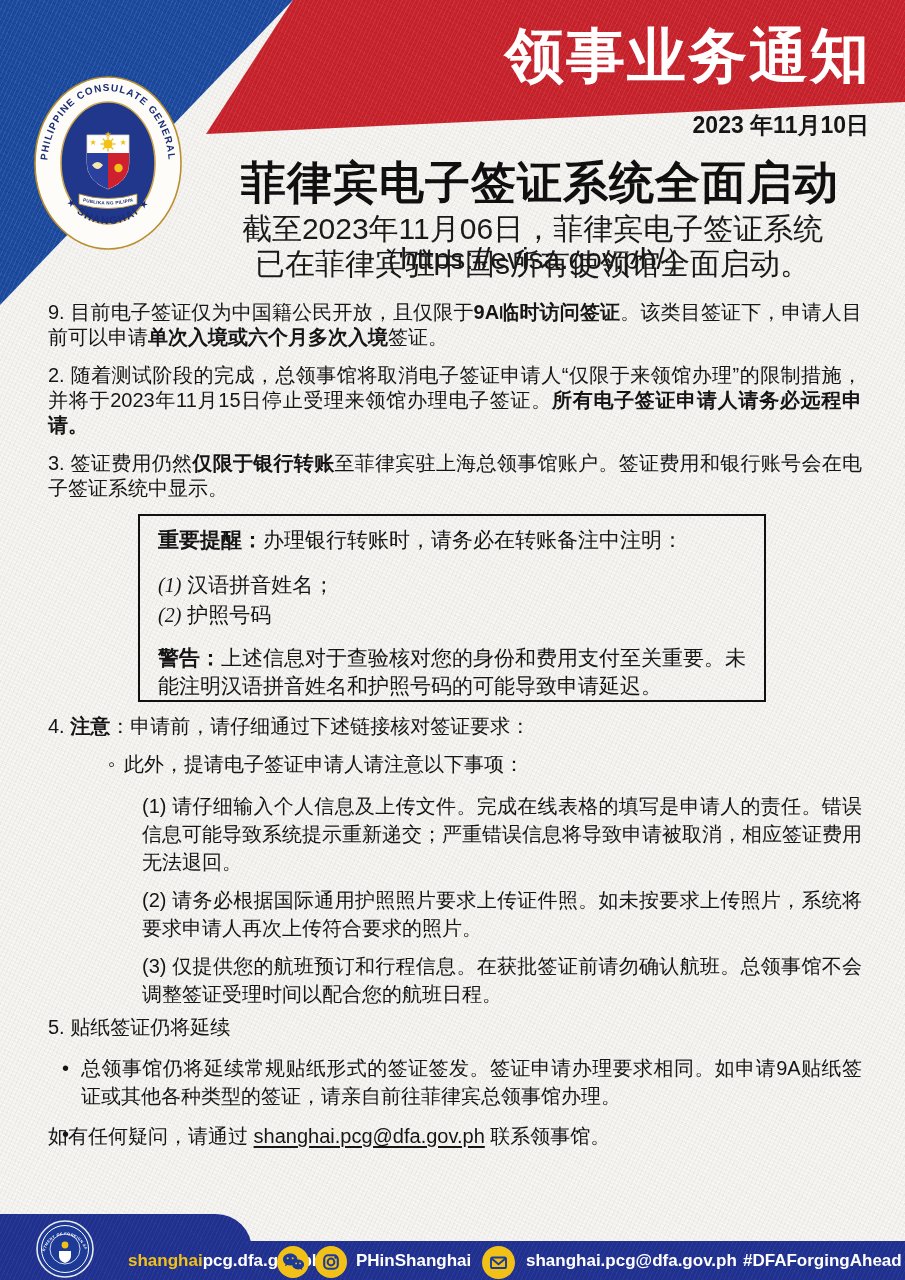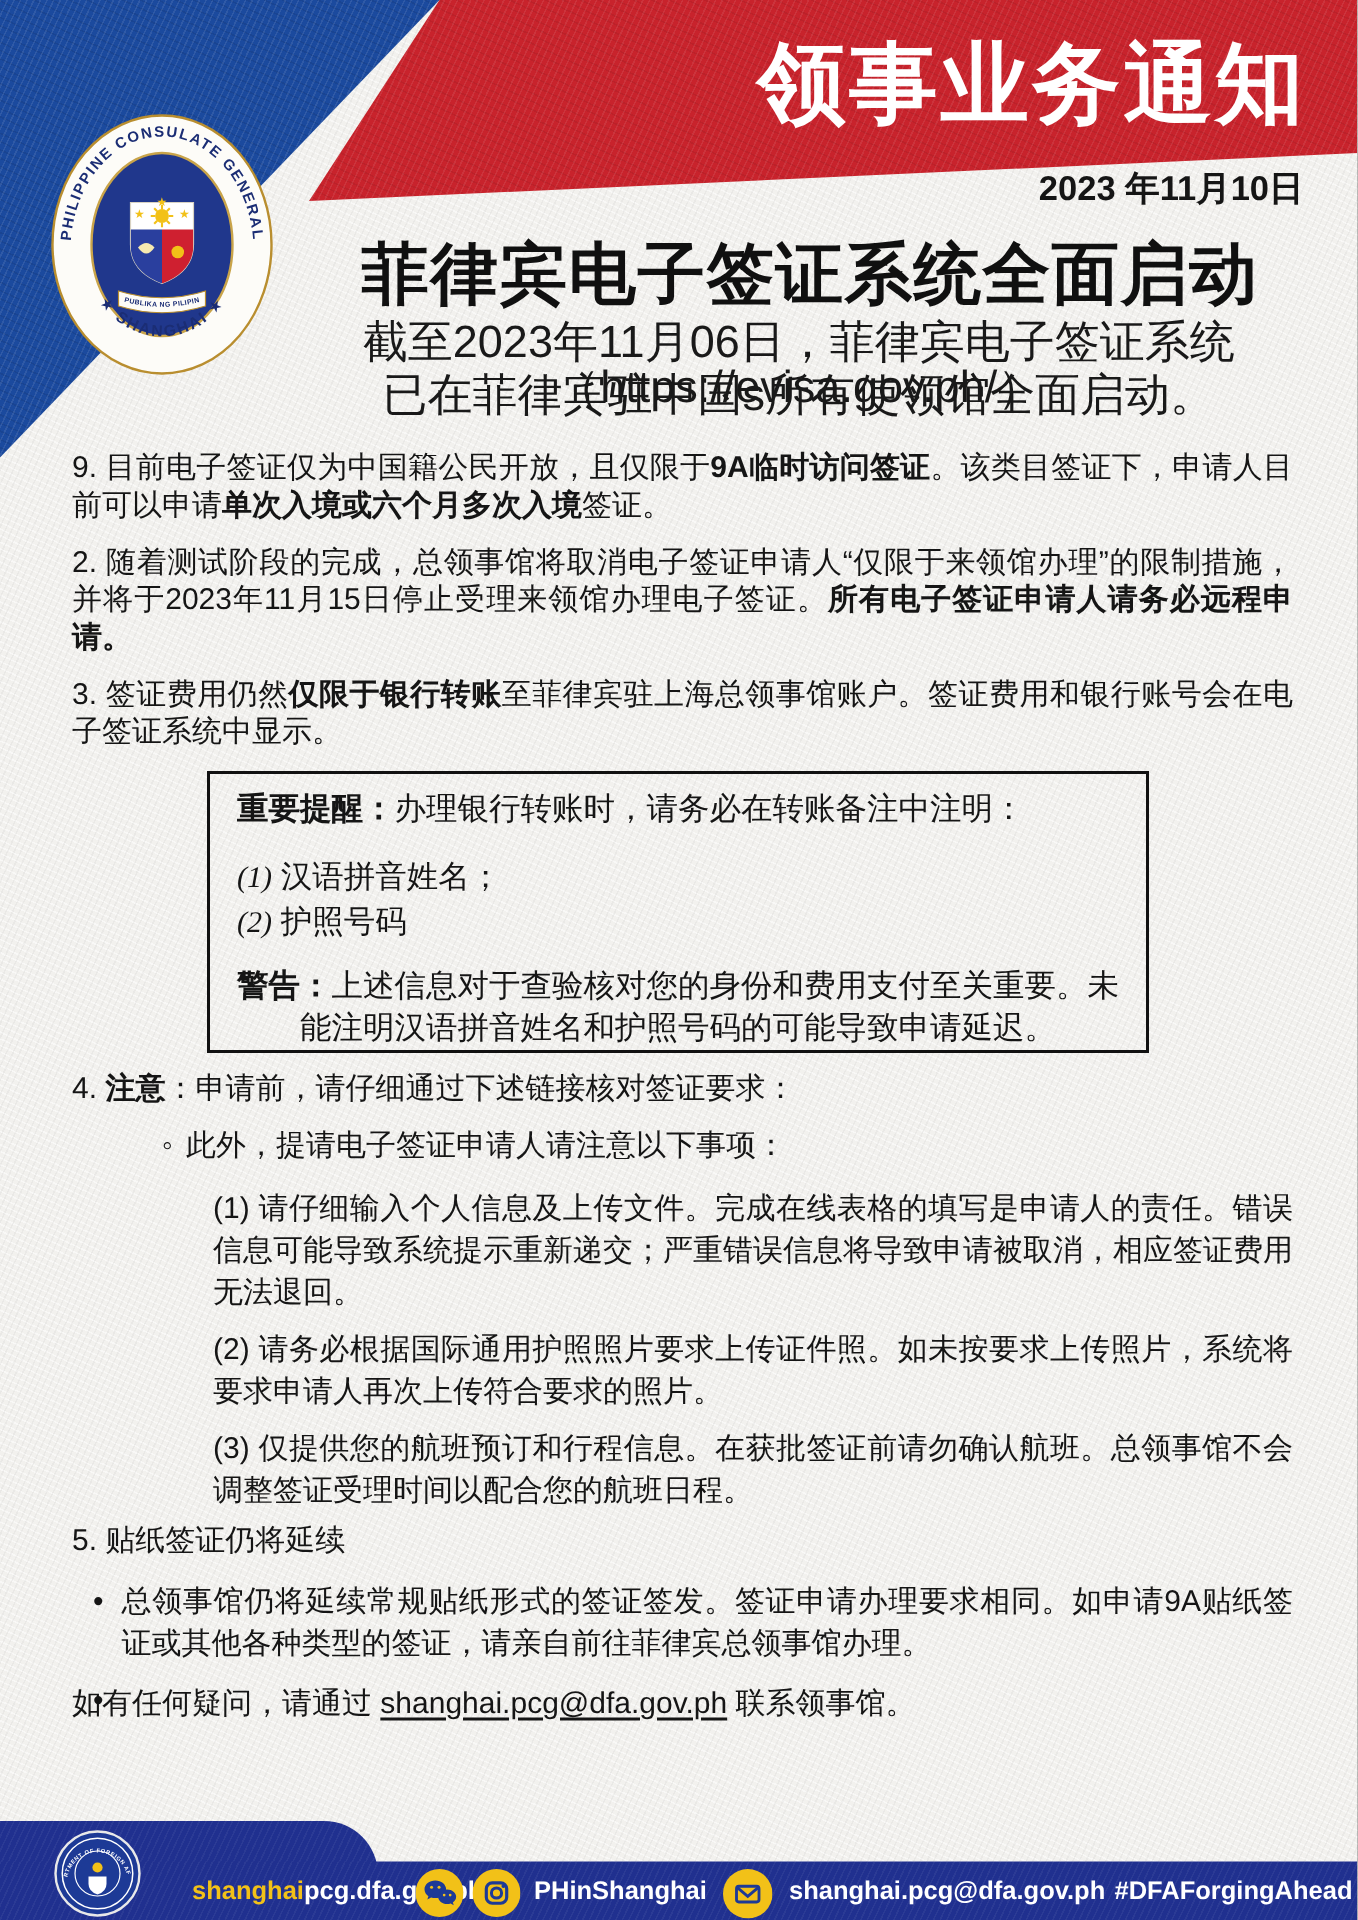--- a/index.html
+++ b/index.html
@@ -49,21 +49,21 @@
   .bodytext{position:absolute;top:300px;left:48px;width:814px;font-size:20px;line-height:25px;text-align:justify;}
   .bodytext p{margin:0 0 13px 0;}
   b{font-weight:700;}
   .notice-box{
     width:628px;margin:0 0 12px 90px;border:2px solid #111;
     padding:10px 18px 0 18px;background:transparent;line-height:28px;font-size:21px;text-align:left;
   }
   .nb-head{margin:0 0 16px 0 !important;}
   .nb-item{margin:0 !important;line-height:29px;}
   .nb-item i{font-style:italic;font-family:"Liberation Serif","DejaVu Serif",serif;font-size:20px;}
-  .nb-warn{margin:14px 0 0 0 !important;line-height:28px;text-align:center;}
+  .nb-warn{margin:14px 0 0 0 !important;line-height:28px;}
   .p-link{padding-left:47px;margin-bottom:13px !important;}
   .p-link a{color:var(--text);text-decoration:none;}
   .p-circ{padding-left:60px;margin-bottom:15px !important;}
   .p-circ .cmark{display:inline-block;width:16px;}
   .p-sub{padding-left:94px;line-height:28px;margin-bottom:10px !important;}
   .p-sub3{margin-bottom:7px !important;}
   .p-head5{margin-bottom:14px !important;}
   .p-bullet{position:relative;padding-left:33px;line-height:28px;margin-bottom:10px !important;}
   .p-bullet .bmark{position:absolute;left:14px;top:0;}
   .p-b2{margin-bottom:12px !important;}

